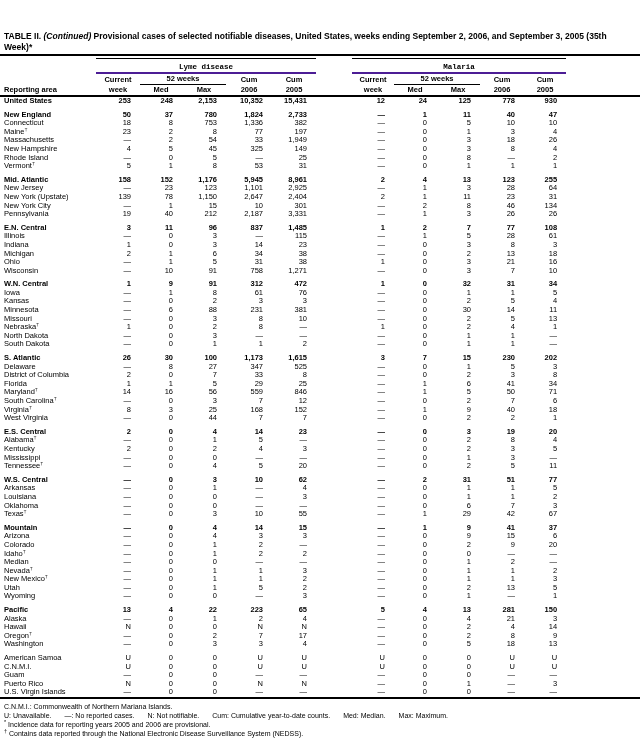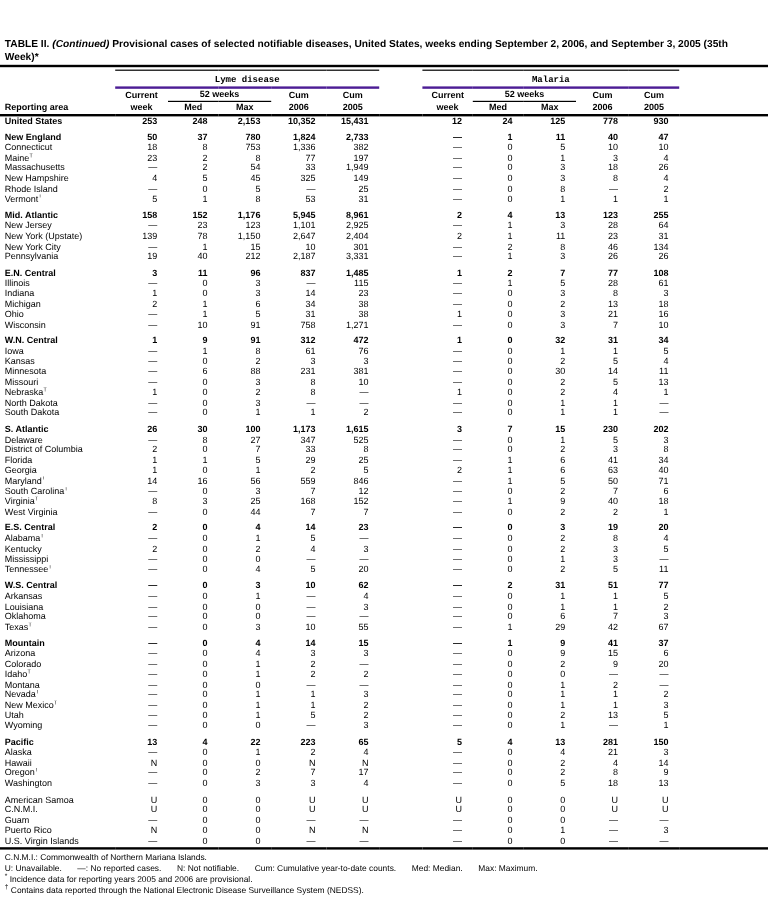--- a/index.html
+++ b/index.html
@@ -570,35 +570,20 @@
           <td class="num">25</td>
           <td></td>
           <td class="num">—</td>
           <td class="num">1</td>
           <td class="num">6</td>
           <td class="num">41</td>
           <td class="num">34</td>
           <td></td>
         </tr>
         <tr>
-          <td class="area">Georgia</td>
-          <td class="num">1</td>
-          <td class="num">0</td>
-          <td class="num">1</td>
-          <td class="num">2</td>
-          <td class="num">5</td>
-          <td></td>
-          <td class="num">2</td>
-          <td class="num">1</td>
-          <td class="num">6</td>
-          <td class="num">63</td>
-          <td class="num">40</td>
-          <td></td>
-        </tr>
-        <tr>
           <td class="area">Maryland<sup>†</sup></td>
           <td class="num">14</td>
           <td class="num">16</td>
           <td class="num">56</td>
           <td class="num">559</td>
           <td class="num">846</td>
           <td></td>
           <td class="num">—</td>
           <td class="num">1</td>
           <td class="num">5</td>
@@ -864,21 +849,21 @@
           <td class="num">2</td>
           <td></td>
           <td class="num">—</td>
           <td class="num">0</td>
           <td class="num">0</td>
           <td class="num">—</td>
           <td class="num">—</td>
           <td></td>
         </tr>
         <tr>
-          <td class="area">Montana</td>
+          <td class="area">Median</td>
           <td class="num">—</td>
           <td class="num">0</td>
           <td class="num">0</td>
           <td class="num">—</td>
           <td class="num">—</td>
           <td></td>
           <td class="num">—</td>
           <td class="num">0</td>
           <td class="num">1</td>
           <td class="num">2</td>

